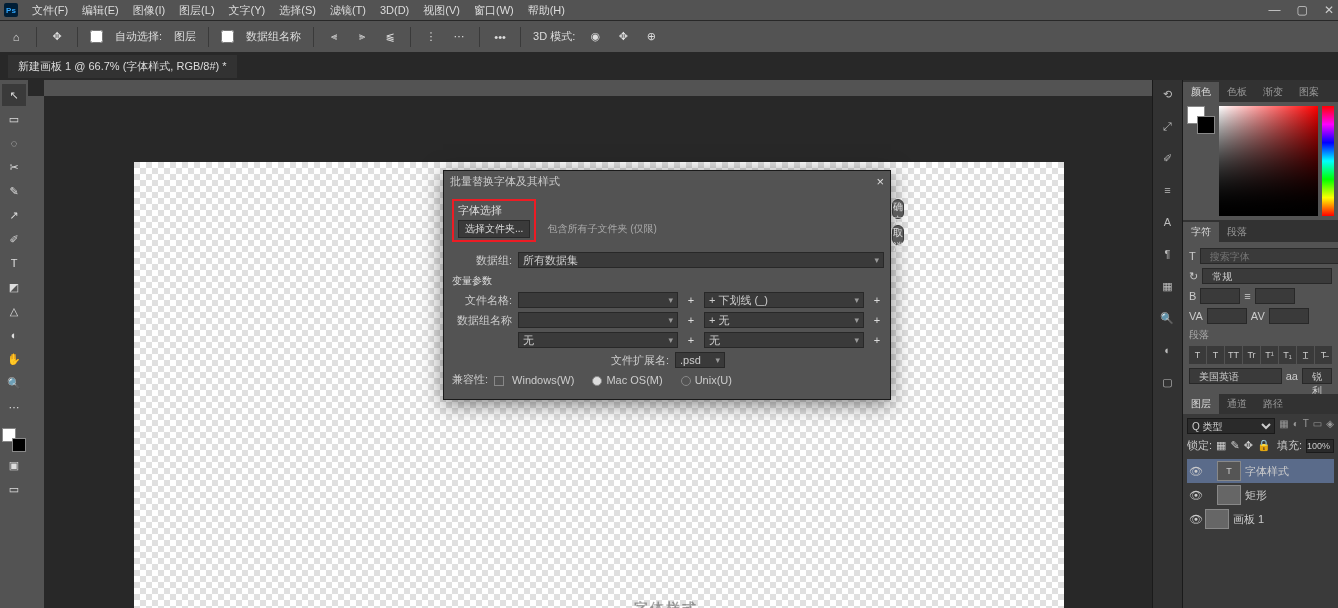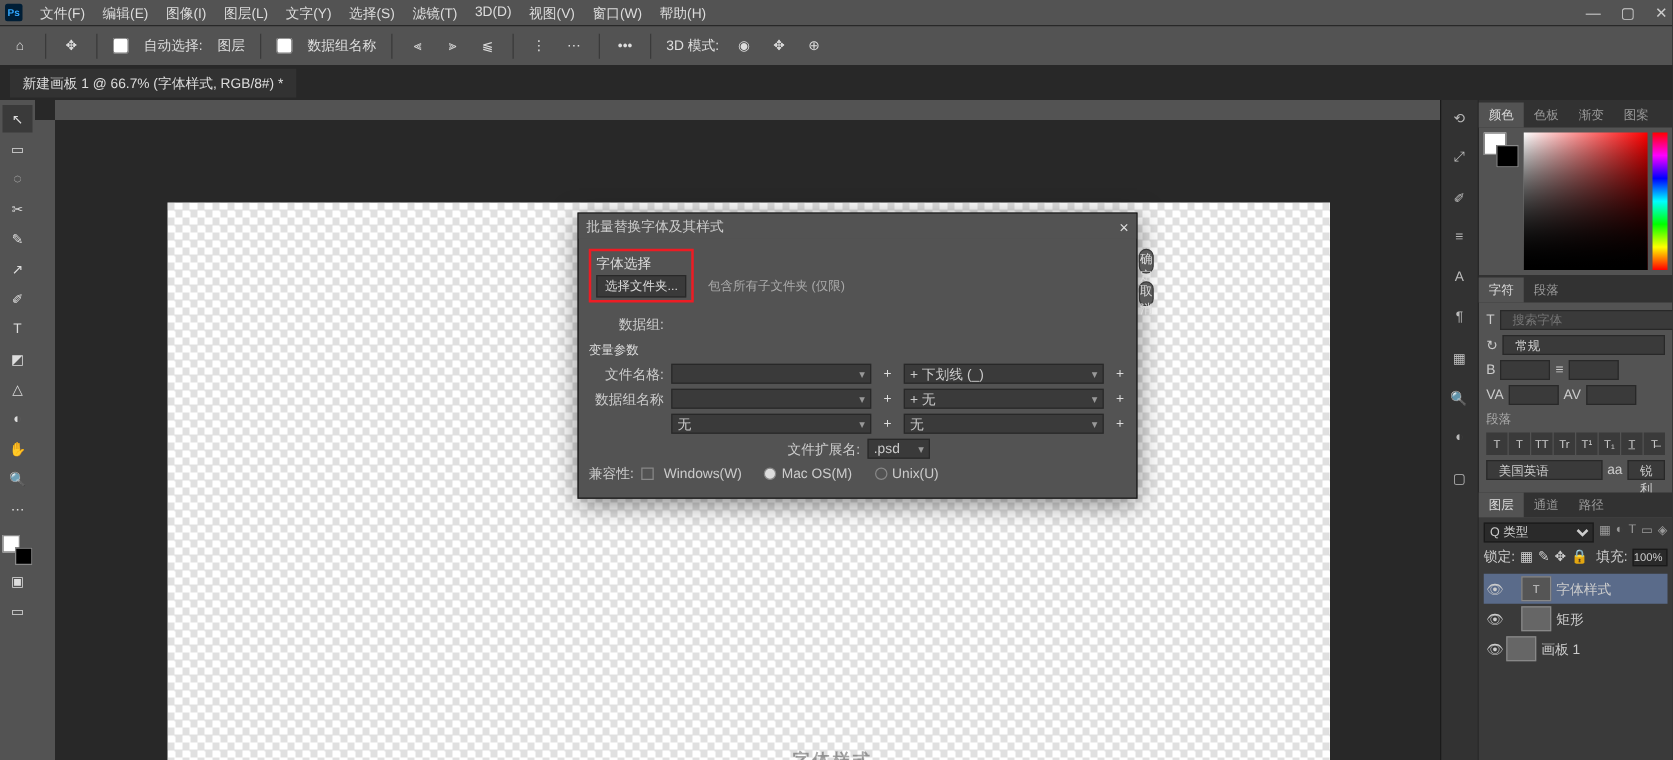--- a/index.html
+++ b/index.html
@@ -55,40 +55,40 @@
 .layers-body .icos{display:flex;gap:4px}
 .layers-body .icos span{font-size:10px;color:#999}
 .layers-body .lock{display:flex;align-items:center;gap:4px;margin-bottom:2px;font-size:10px}
 .layers-body .lock input{width:28px;height:14px;background:#2a2a2a;border:1px solid #1a1a1a;color:#ccc;font-size:9px}
 .layer-list{margin-top:6px}
 .layer-row{display:flex;align-items:center;gap:4px;padding:2px;font-size:10px}
 .layer-row.sel{background:#5a6b8a}
 .layer-row .eye{width:12px;text-align:center}
 .layer-row .thumb{width:24px;height:20px;background:#666;border:1px solid #888}
 .layer-row .thumb.t{background:#555;display:flex;align-items:center;justify-content:center;font-size:9px}
-.dialog{position:absolute;left:462px;top:170px;width:448px;background:#535353;border:1px solid #1a1a1a;box-shadow:0 4px 20px rgba(0,0,0,.5);z-index:100}
+.dialog{position:absolute;left:443px;top:170px;width:448px;background:#535353;border:1px solid #1a1a1a;box-shadow:0 4px 20px rgba(0,0,0,.5);z-index:100}
 .dialog .titlebar{height:20px;background:#535353;display:flex;align-items:center;padding:0 6px;color:#ddd;font-size:11px}
 .dialog .titlebar .x{margin-left:auto;cursor:pointer;color:#ddd;font-size:13px}
 .dialog .body{padding:8px;display:flex;gap:8px}
 .dialog .content{flex:1}
 .dialog .btns{width:40px;display:flex;flex-direction:column;gap:6px}
 .dialog .btns button{background:#5a5a5a;border:1px solid #3a3a3a;border-radius:12px;color:#ddd;height:20px;font-size:10px;cursor:pointer}
 .dialog .redbox{border:2px solid #ed1c24;padding:2px 4px;display:inline-block;margin-bottom:6px}
 .dialog .redbox .lbl1{display:block;font-size:11px;color:#ddd;margin-bottom:2px}
 .dialog .redbox .sel{background:#3a3a3a;border:1px solid #282828;padding:1px 6px;font-size:10px;color:#ddd;display:inline-block;min-width:60px}
 .dialog .aux{font-size:10px;color:#aaa;display:inline-block;margin-left:8px}
 .dialog .frow{display:flex;align-items:center;gap:6px;margin:4px 0;font-size:10px;color:#ddd}
 .dialog .frow .lbl{width:60px;text-align:right}
 .dialog .frow .drop{flex:1;background:#3a3a3a;border:1px solid #282828;height:16px;padding:0 4px;display:flex;align-items:center;position:relative}
 .dialog .frow .drop::after{content:"▾";position:absolute;right:4px;font-size:9px;color:#999}
 .dialog .frow .drop.sm{flex:0 0 160px}
 .dialog .frow .plus{width:14px;height:14px;display:flex;align-items:center;justify-content:center;color:#ddd}
 .dialog .sect{color:#ddd;font-size:10px;margin:6px 0 2px}
 .dialog .path{font-size:10px;color:#aaa;margin-bottom:4px}
-.dialog .radio{display:inline-flex;align-items:center;gap:4px;margin-right:12px;font-size:10px}
+.dialog .radio{display:inline-flex;align-items:flex-end;gap:4px;margin-right:12px;font-size:10px}
 .dialog .radio .r{width:10px;height:10px;border:1px solid #888;border-radius:50%;display:inline-block}
 .dialog .radio .r.on{background:#ddd}
 .dialog .chk{width:10px;height:10px;border:1px solid #888;display:inline-block;margin-right:4px}
 .watermark{position:absolute;left:500px;bottom:4px;font-size:14px;color:rgba(0,0,0,.35);font-weight:bold;letter-spacing:2px}
 </style>
 </head>
 <body>
 
 <div class="menubar">
   <span class="logo">Ps</span>
@@ -305,20 +305,21 @@
   <div class="body">
     <div class="content">
       <div class="redbox">
         <span class="lbl1">字体选择</span>
         <span class="sel">选择文件夹...</span>
       </div>
       <span class="aux">包含所有子文件夹 (仅限)</span>
 
       <div class="frow">
         <span class="lbl">数据组:</span>
+        <div class="drop">所有数据集</div>
       </div>
 
       <div class="sect">变量参数</div>
 
       <div class="frow">
         <span class="lbl">文件名格:</span>
         <div class="drop sm"></div>
         <span class="plus">+</span>
         <div class="drop sm">+ 下划线 (_)</div>
         <span class="plus">+</span>

